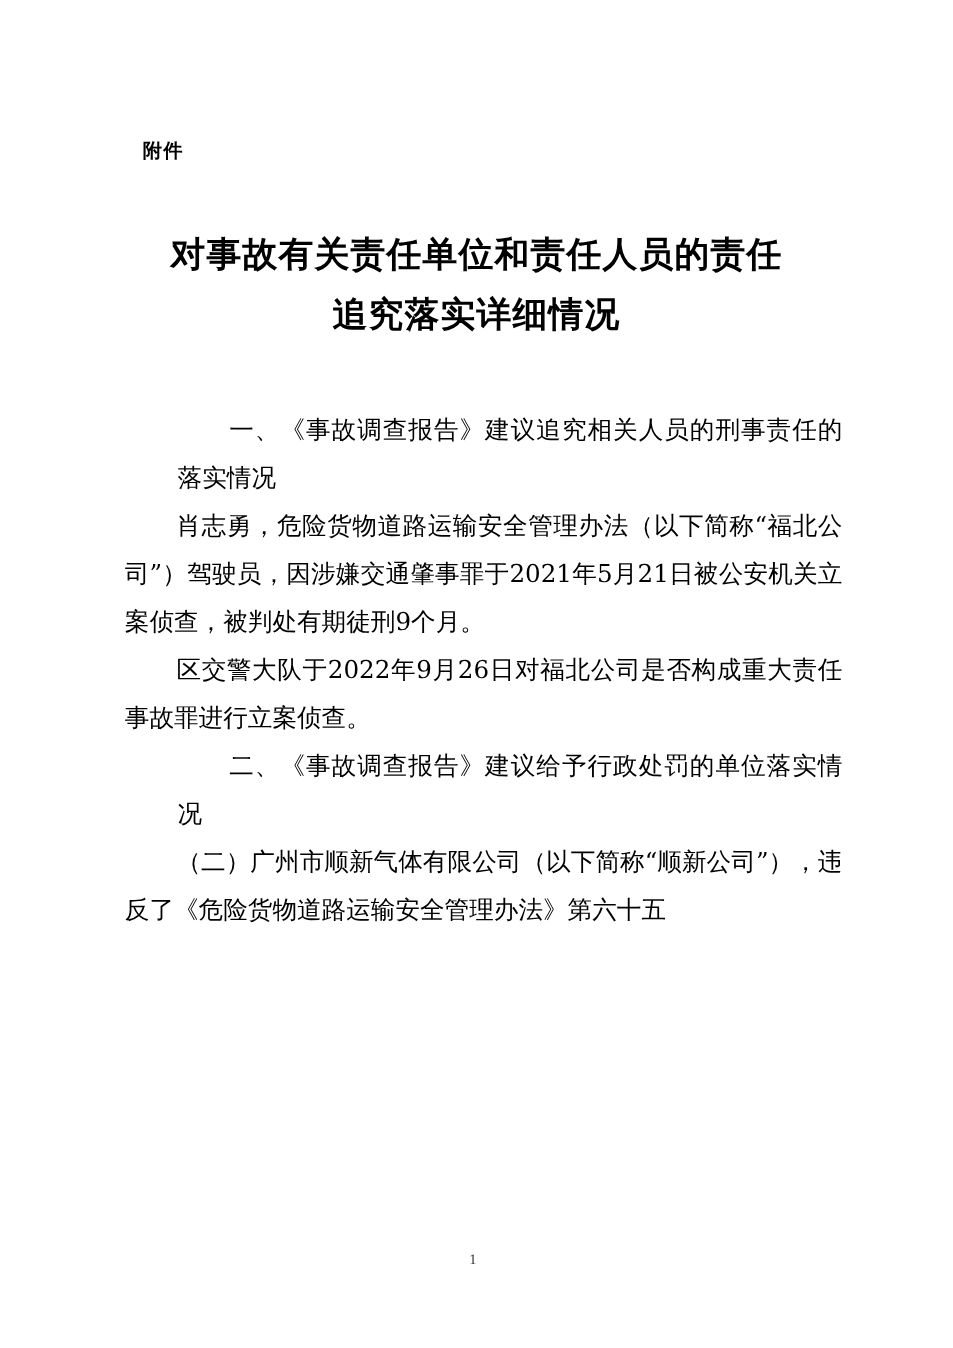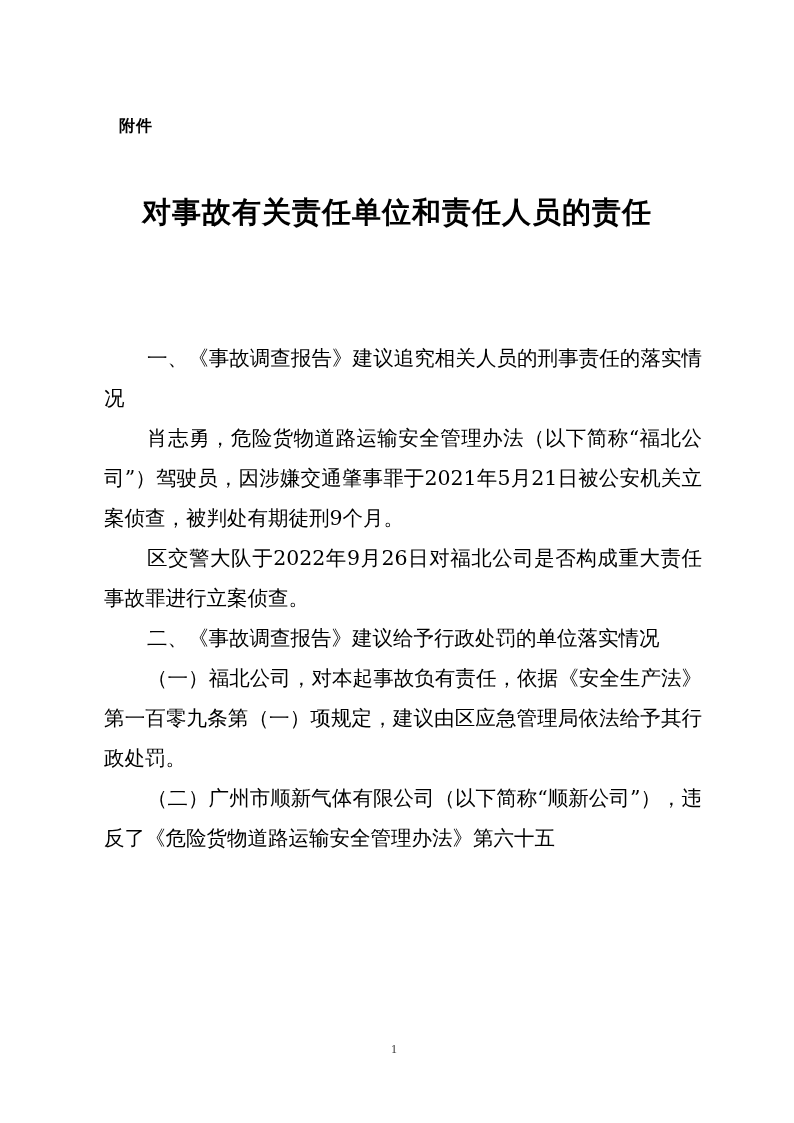--- a/index.html
+++ b/index.html
@@ -4,33 +4,33 @@
 <style>
   html, body { margin:0; padding:0; background:#ffffff; }
   body { width:794px; height:1123px; position:relative; overflow:hidden; color:#000; }
   .page { position:absolute; left:0; top:0; width:794px; height:1123px; background:#fff; }
   .attach { position:absolute; left:119px; top:116px; font-family:"DejaVu Sans", sans-serif; font-size:16px; font-weight:bold; letter-spacing:1px; }
   .title { position:absolute; left:0; width:794px; text-align:center; font-family:"DejaVu Serif", serif; font-weight:bold; font-size:29px; letter-spacing:1px; }
   .t1 { top:193px; }
   .t2 { top:243px; }
   .body { position:absolute; left:104px; top:338px; width:598px; font-family:"DejaVu Serif", serif; font-size:20.5px; line-height:40px; text-align:justify; text-justify:inter-character; }
   .body p { margin:0; text-indent:43px; }
-  .body p.h { font-family:"DejaVu Sans", sans-serif; }
+  .body p.h { font-family:"DejaVu Sans", sans-serif;margin-left:44px; }
   .pageno { position:absolute; left:391px; top:1042px; font-family:"Liberation Serif", serif; font-size:12px; color:#333; }
 </style>
 </head>
 <body>
 
 <div class="page">
   <div class="attach">附件</div>
   <div class="title t1">对事故有关责任单位和责任人员的责任</div>
+  <div class="title t2">追究落实详细情况</div>
 
   <div class="body">
     <p class="h">一、《事故调查报告》建议追究相关人员的刑事责任的落实情况</p>
     <p>肖志勇，危险货物道路运输安全管理办法（以下简称“福北公司”）驾驶员，因涉嫌交通肇事罪于2021年5月21日被公安机关立案侦查，被判处有期徒刑9个月。</p>
     <p>区交警大队于2022年9月26日对福北公司是否构成重大责任事故罪进行立案侦查。</p>
     <p class="h">二、《事故调查报告》建议给予行政处罚的单位落实情况</p>
-    <p>（一）福北公司，对本起事故负有责任，依据《安全生产法》第一百零九条第（一）项规定，建议由区应急管理局依法给予其行政处罚。</p>
     <p>（二）广州市顺新气体有限公司（以下简称“顺新公司”），违反了《危险货物道路运输安全管理办法》第六十五</p>
   </div>
 
   <div class="pageno">1</div>
 </div>
 
 </body></html>

